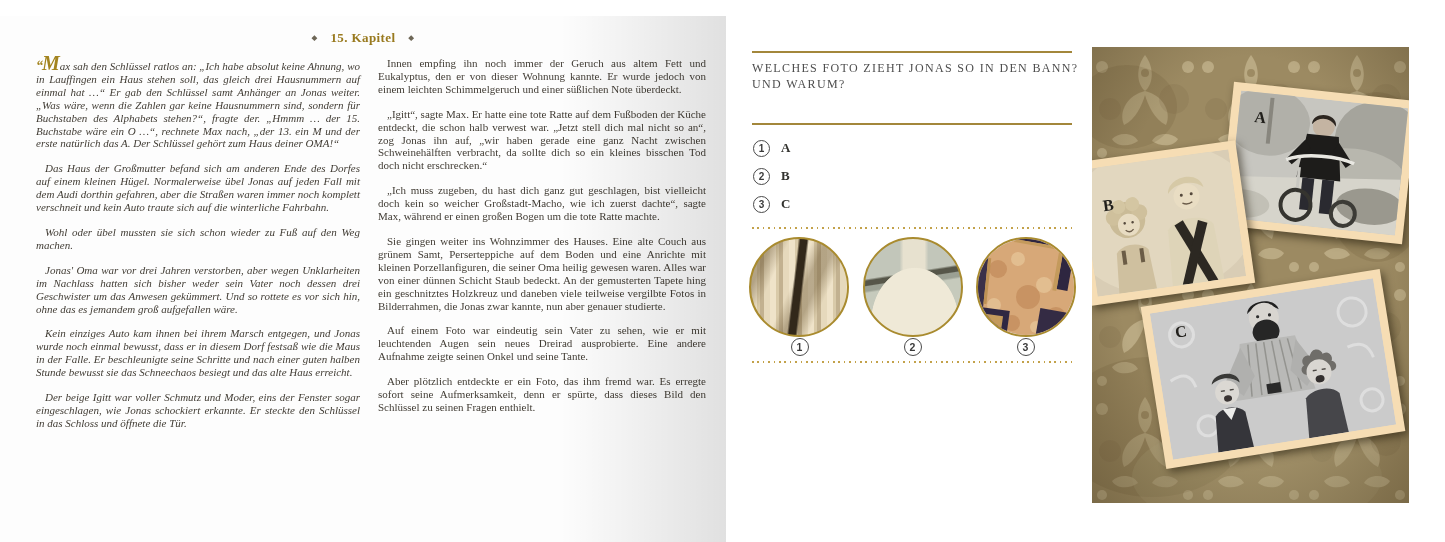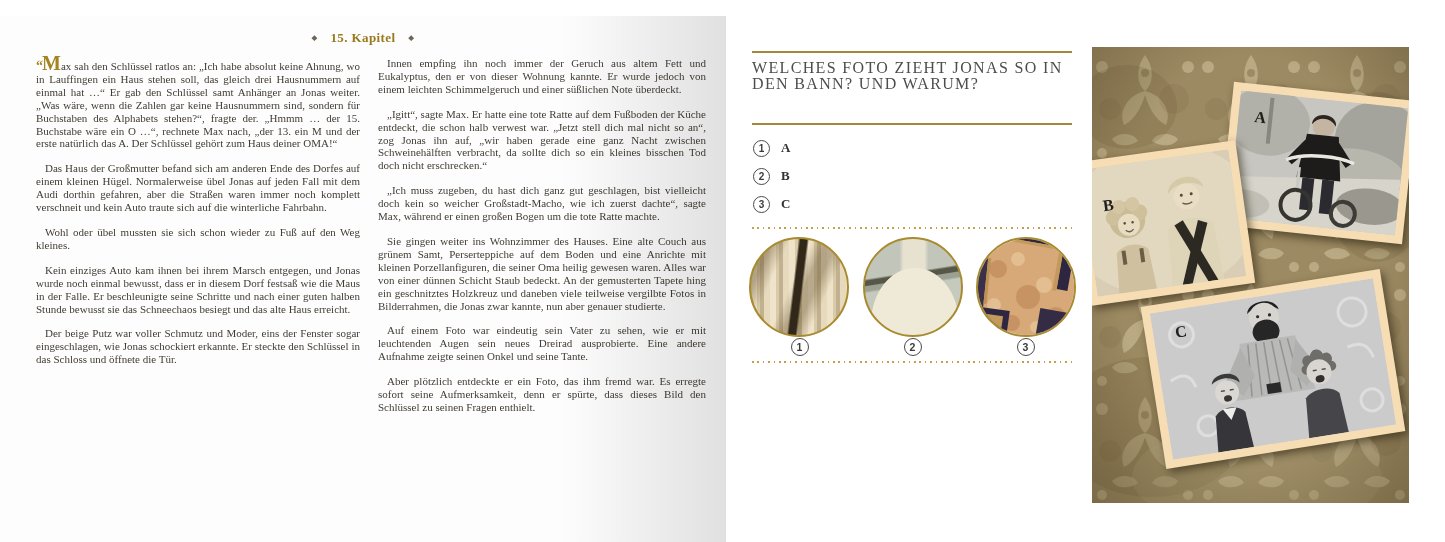--- a/index.html
+++ b/index.html
@@ -9,34 +9,34 @@
 
   
   .page-left{position:absolute;left:0;top:16px;width:835px;height:542px;background:#fdfdfd;}
   .spine{position:absolute;left:560px;top:0;width:166px;height:542px;
          background:linear-gradient(to right,rgba(0,0,0,0),rgba(0,0,0,0.115));}
   .chapter-header{position:absolute;left:0;top:14px;width:726px;text-align:center;
                   color:#997a1f;font-weight:bold;font-size:13px;letter-spacing:.4px;}
   .ornament{color:#6e6757;font-size:7px;vertical-align:2px;margin:0 13px;}
   .col{position:absolute;top:41px;font-size:11px;line-height:12.9px;color:#413c34;
        text-align:justify;}
-  .col1{left:36px;width:324px;}
+  .col1{left:36px;width:324px;font-style:italic;}
   .col2{left:378px;width:328px;}
   .para{margin:0 0 12px 0;text-indent:9px;}
   .para.first{text-indent:0;}
   .dq{color:#a3841f;font-weight:bold;font-size:14px;letter-spacing:-1px;}
   .dc{color:#a3841f;font-weight:bold;font-size:20px;}
 
   
   .page-right{position:absolute;left:726px;top:0;width:719px;height:542px;background:#ffffff;}
   .rule{position:absolute;left:26px;width:320px;height:2px;background:#a3873b;}
   .rule1{top:51px;}
   .rule2{top:123px;}
   .question{position:absolute;left:26px;top:60px;width:330px;margin:0;
-            font-size:16px;font-weight:normal;line-height:16px;letter-spacing:1.35px;
+            font-size:12px;font-weight:normal;line-height:16px;letter-spacing:1.35px;
             color:#4d4d4d;}
   .options{position:absolute;left:27px;top:139px;}
   .option{display:flex;align-items:center;height:18px;margin-bottom:10px;cursor:pointer;}
   .opt-badge{width:15px;height:15px;border:1.6px solid #4a4a4a;border-radius:50%;
              display:flex;align-items:center;justify-content:center;
              font:bold 10px "Liberation Sans",sans-serif;color:#3a3a3a;background:#fff;}
   .opt-letter{margin-left:11px;font-weight:bold;font-size:13px;color:#33332f;}
   .dotted{position:absolute;left:26px;width:320px;height:2px;
           background:repeating-linear-gradient(to right,#c3a24a 0 1.6px,transparent 1.6px 5.4px);}
   .dotted1{top:227px;}
@@ -85,23 +85,24 @@
 <div class="stage">
 
   <section class="page-left">
     <div class="chapter-header">
       <span class="ornament">◆</span><span class="chapter-title">15. Kapitel</span><span class="ornament">◆</span>
     </div>
 
     <div class="col col1">
       <p class="para first"><span class="dq">“</span><span class="dc">M</span><span>ax sah den Schlüssel ratlos an: „Ich habe absolut keine Ahnung, wo in Lauffingen ein Haus stehen soll, das gleich drei Hausnummern auf einmal hat …“ Er gab den Schlüssel samt Anhänger an Jonas weiter. „Was wäre, wenn die Zahlen gar keine Hausnummern sind, sondern für Buchstaben des Alphabets stehen?“, fragte der. „Hmmm … der 15. Buchstabe wäre ein O …“, rechnete Max nach, „der 13. ein M und der erste natürlich das A. Der Schlüssel gehört zum Haus deiner OMA!“</span></p>
       <p class="para">Das Haus der Großmutter befand sich am anderen Ende des Dorfes auf einem kleinen Hügel. Normalerweise übel Jonas auf jeden Fall mit dem Audi dorthin gefahren, aber die Straßen waren immer noch komplett verschneit und kein Auto traute sich auf die winterliche Fahrbahn.</p>
-      <p class="para">Wohl oder übel mussten sie sich schon wieder zu Fuß auf den Weg kleines.</p>
+      <p class="para">Wohl oder übel mussten sie sich schon wieder zu Fuß auf den Weg machen.</p>
+      <p class="para">Jonas' Oma war vor drei Jahren verstorben, aber wegen Unklarheiten im Nachlass hatten sich bisher weder sein Vater noch dessen drei Geschwister um das Anwesen gekümmert. Und so rottete es vor sich hin, ohne das es jemandem groß aufgefallen wäre.</p>
       <p class="para">Kein einziges Auto kam ihnen bei ihrem Marsch entgegen, und Jonas wurde noch einmal bewusst, dass er in diesem Dorf festsaß wie die Maus in der Falle. Er beschleunigte seine Schritte und nach einer guten halben Stunde bewusst sie das Schneechaos besiegt und das alte Haus erreicht.</p>
-      <p class="para">Der beige Putz war voller Schmutz und Moder, eins der Fenster sogar eingeschlagen, wie Jonas schockiert erkannte. Er steckte den Schlüssel in das Schloss und öffnete die Tür.</p>
+      <p class="para">Der beige Igitt war voller Schmutz und Moder, eins der Fenster sogar eingeschlagen, wie Jonas schockiert erkannte. Er steckte den Schlüssel in das Schloss und öffnete die Tür.</p>
     </div>
 
     <div class="col col2">
       <p class="para">Innen empfing ihn noch immer der Geruch aus altem Fett und Eukalyptus, den er von dieser Wohnung kannte. Er wurde jedoch von einem leichten Schimmelgeruch und einer süßlichen Note überdeckt.</p>
       <p class="para">„Igitt“, sagte Max. Er hatte eine tote Ratte auf dem Fußboden der Küche entdeckt, die schon halb verwest war. „Jetzt stell dich mal nicht so an“, zog Jonas ihn auf, „wir haben gerade eine ganz Nacht zwischen Schweinehälften verbracht, da sollte dich so ein kleines bisschen Tod doch nicht erschrecken.“</p>
       <p class="para">„Ich muss zugeben, du hast dich ganz gut geschlagen, bist vielleicht doch kein so weicher Großstadt-Macho, wie ich zuerst dachte“, sagte Max, während er einen großen Bogen um die tote Ratte machte.</p>
       <p class="para">Sie gingen weiter ins Wohnzimmer des Hauses. Eine alte Couch aus grünem Samt, Perserteppiche auf dem Boden und eine Anrichte mit kleinen Porzellanfiguren, die seiner Oma heilig gewesen waren. Alles war von einer dünnen Schicht Staub bedeckt. An der gemusterten Tapete hing ein geschnitztes Holzkreuz und daneben viele teilweise vergilbte Fotos in Bilderrahmen, die Jonas zwar kannte, nun aber genauer studierte.</p>
       <p class="para">Auf einem Foto war eindeutig sein Vater zu sehen, wie er mit leuchtenden Augen sein neues Dreirad ausprobierte. Eine andere Aufnahme zeigte seinen Onkel und seine Tante.</p>
       <p class="para">Aber plötzlich entdeckte er ein Foto, das ihm fremd war. Es erregte sofort seine Aufmerksamkeit, denn er spürte, dass dieses Bild den Schlüssel zu seinen Fragen enthielt.</p>
     </div>

